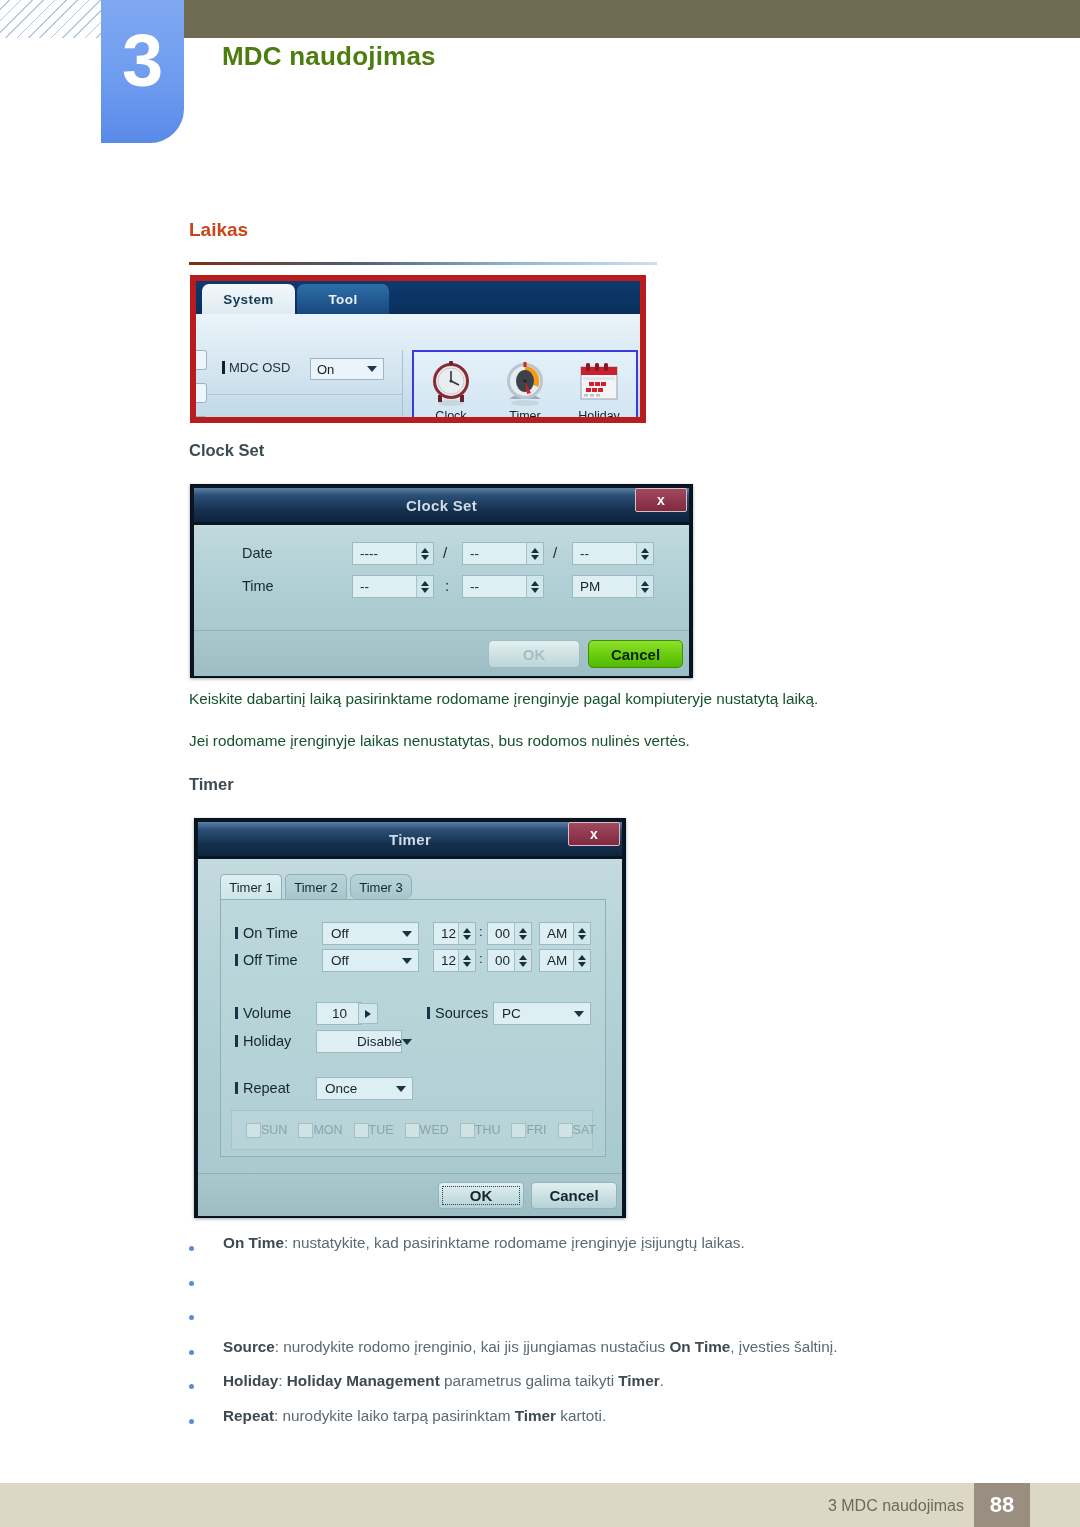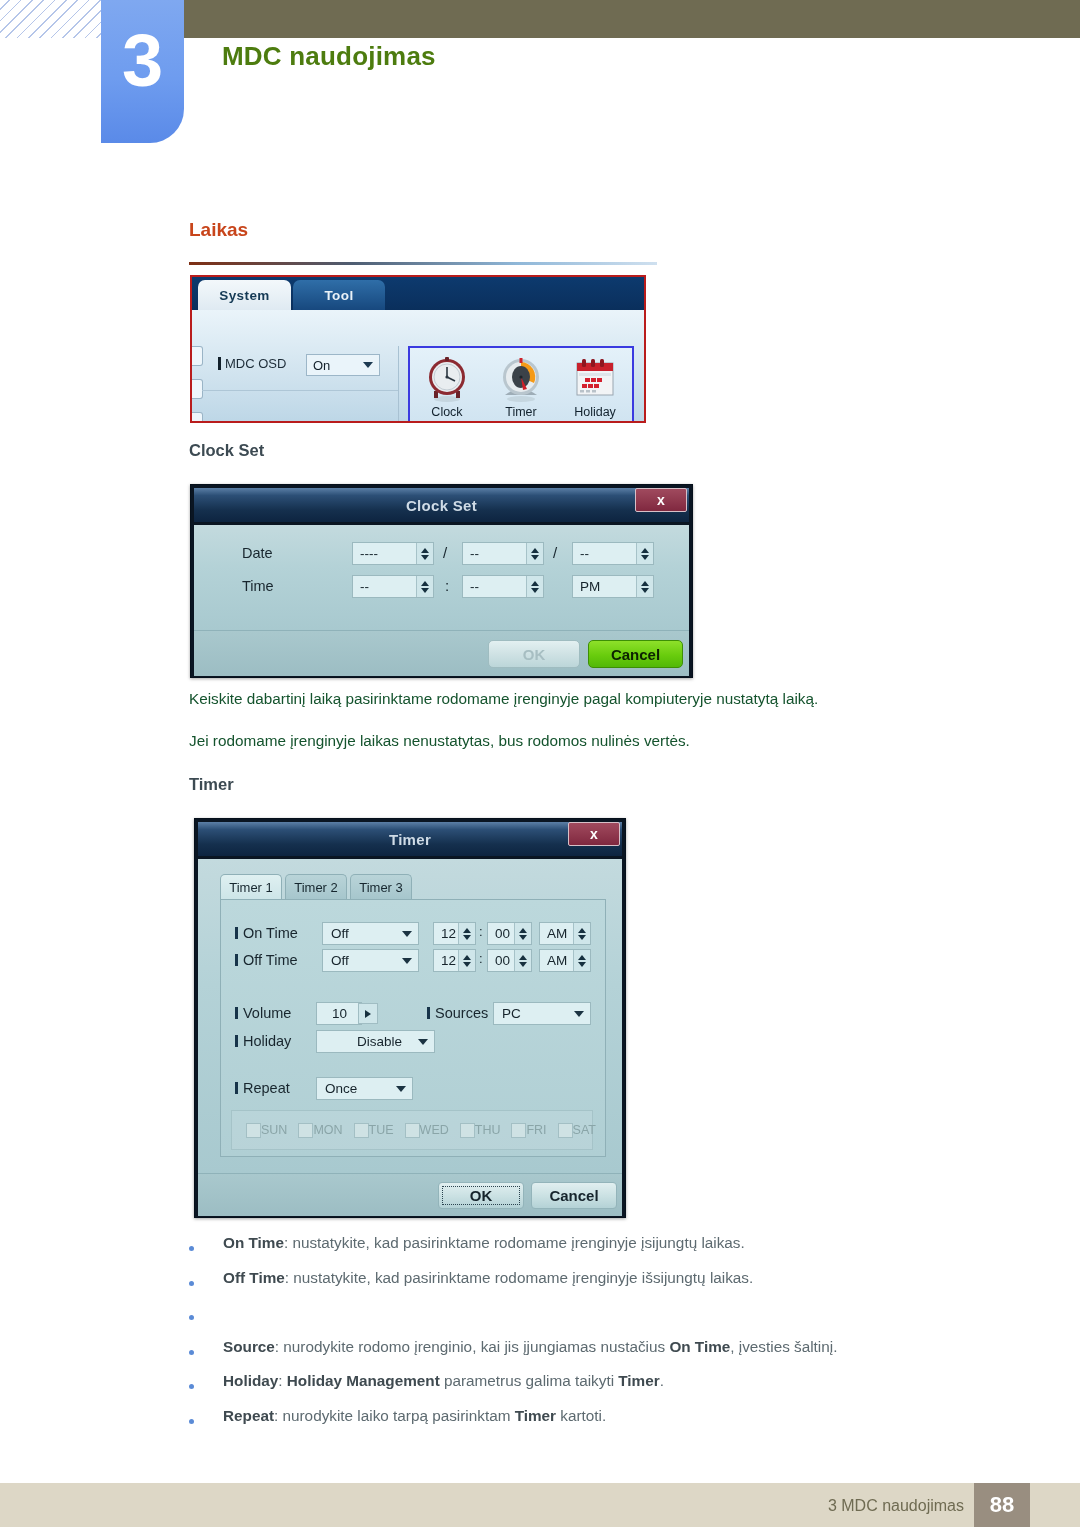--- a/index.html
+++ b/index.html
@@ -84,21 +84,21 @@
   }
   .footer-page{
     position:absolute;right:50px;bottom:0;width:56px;height:44px;
     background:#998e80;color:#fff;font-size:22px;font-weight:bold;
     display:flex;align-items:center;justify-content:center;
   }
 
   
   .shot-toolbar{
     position:absolute;left:190px;top:275px;width:456px;height:148px;
-    background:#d8e6ef;border:2px solid #b91c1c;box-sizing:border-box;
+    background:#d8e6ef;border:6px solid #b91c1c;box-sizing:border-box;
     overflow:hidden;
   }
   .tb-tabstrip{
     position:absolute;left:0;top:0;width:100%;height:33px;
     background:linear-gradient(180deg,#0d3a6e 0%,#0a2f5c 100%);
   }
   .tb-tab{
     position:absolute;top:3px;height:30px;border-top-left-radius:7px;
     border-top-right-radius:7px;display:flex;align-items:center;
     justify-content:center;font-size:13.5px;font-weight:bold;
@@ -472,21 +472,21 @@
 <div class="dlg" style="left:194px;top:818px;width:432px;height:400px;">
   <div class="dlg-title">
     <span class="dlg-title-txt">Timer</span>
   </div>
   <div class="dlg-close">x</div>
 
   <div class="dlg-body" style="top:40px;height:314px;">
 
     <div class="t-tab t-tab-active" style="left:22px;top:15px;width:62px;">Timer 1</div>
     <div class="t-tab t-tab-idle" style="left:87px;top:15px;width:62px;">Timer 2</div>
-    <div class="t-tab t-tab-idle" style="left:152px;top:15px;width:62px;">Timer 3</div>
+    <div class="t-tab t-tab-idle" style="left:152px;top:15px;width:62px;border-radius:7px;">Timer 3</div>
 
     <div class="t-panel" style="left:22px;top:40px;width:386px;height:258px;">
 
       <div class="lbl" style="position:absolute;left:14px;top:25px;">
         <span class="lbl-tick"></span><span>On Time</span>
       </div>
       <div class="combo" style="left:101px;top:22px;width:97px;">
         <span>Off</span>
         <span class="carr"></span>
       </div>
@@ -557,21 +557,21 @@
         <span class="lbl-tick"></span><span>Sources</span>
       </div>
       <div class="combo" style="left:272px;top:102px;width:98px;">
         <span>PC</span>
         <span class="carr"></span>
       </div>
 
       <div class="lbl" style="position:absolute;left:14px;top:133px;">
         <span class="lbl-tick"></span><span>Holiday</span>
       </div>
-      <div class="combo" style="left:95px;top:130px;width:119px;padding-left:40px;">
+      <div class="combo" style="left:95px;top:130px;width:86px;padding-left:40px;">
         <span>Disable</span>
         <span class="carr"></span>
       </div>
 
       <div class="lbl" style="position:absolute;left:14px;top:180px;">
         <span class="lbl-tick"></span><span>Repeat</span>
       </div>
       <div class="combo" style="left:95px;top:177px;width:97px;">
         <span>Once</span>
         <span class="carr"></span>
@@ -616,21 +616,20 @@
   </div>
 </div>
 
 <div class="bullets">
   <div class="bullet-row">
     <span class="bullet-dot"></span>
     <span class="bullet-txt"><b>On Time</b><span>: nustatykite, kad pasirinktame rodomame įrenginyje įsijungtų laikas.</span></span>
   </div>
   <div class="bullet-row">
     <span class="bullet-dot"></span>
-    <span class="bullet-txt"><b>Off Time</b><span>: nustatykite, kad pasirinktame rodomame įrenginyje išsijungtų laikas.</span></span>
   </div>
   <div class="bullet-row">
     <span class="bullet-dot"></span>
   </div>
   <div class="bullet-row">
     <span class="bullet-dot"></span>
     <span class="bullet-txt"><b>Source</b><span>: nurodykite rodomo įrenginio, kai jis įjungiamas nustačius </span><b>On Time</b><span>, įvesties šaltinį.</span></span>
   </div>
   <div class="bullet-row">
     <span class="bullet-dot"></span>

